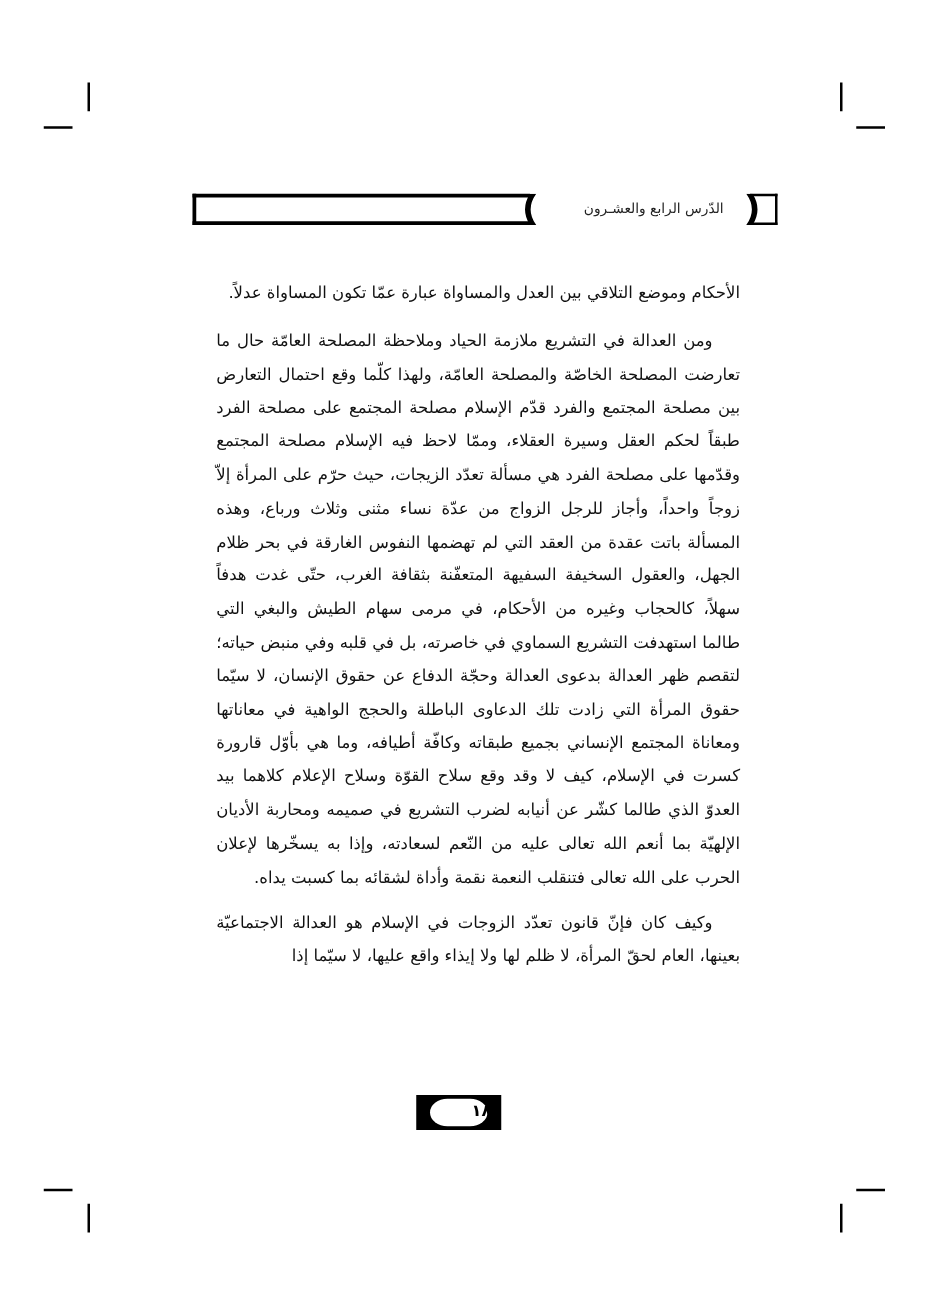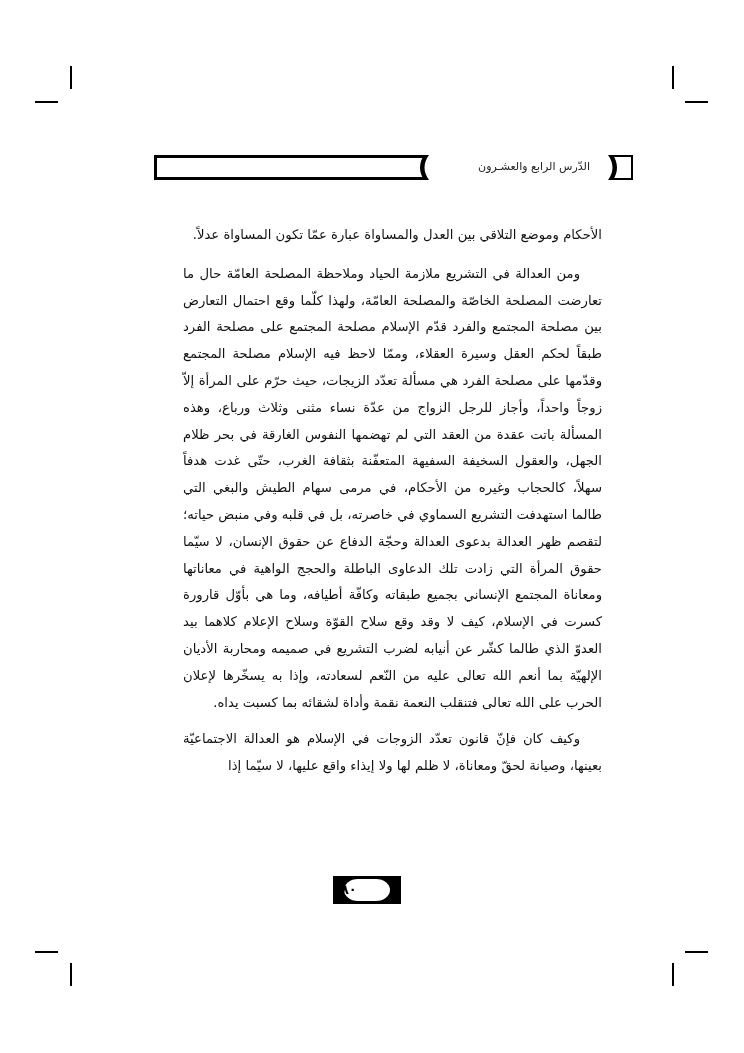--- a/index.html
+++ b/index.html
@@ -2,43 +2,43 @@
 <html><head>
 <meta charset="utf-8">
 <style>
   html, body { margin: 0; padding: 0; background: #ffffff; }
   body { width: 744px; height: 1053px; position: relative; overflow: hidden;
          font-family: "DejaVu Sans", sans-serif; color: #111; }
   .crop { position: absolute; background: #000; }
   .crop.v { width: 1.5px; height: 23px; }
   .crop.h { width: 23px; height: 1.5px; }
 
-  .header-bar { position: absolute; left: 154px; top: 155px; width: 468px; height: 25px; padding-left: 11px; }
+  .header-bar { position: absolute; left: 154px; top: 155px; width: 468px; height: 25px; }
   .header-frame { position: absolute; left: 0; top: 0; width: 270px; height: 21px;
                   border: 3px solid #000; border-right: none; box-sizing: border-box; height: 25px; }
   .header-right { position: absolute; right: 0; top: 0; width: 22px; height: 25px;
                   border: 2px solid #000; border-left: none; box-sizing: border-box; }
   .bracket { position: absolute; top: 0; height: 25px; width: 12px; }
   .bracket.left { left: 264px; }
   .bracket.right { right: 14px; }
   .header-title { position: absolute; right: 34px; top: 2px; width: 130px; text-align: center;
                   direction: rtl; font-size: 11px; line-height: 20px; color: #222; }
 
-  .content { position: absolute; left: 170px; top: 222px; width: 432px; direction: rtl;
+  .content { position: absolute; left: 160px; top: 222px; width: 432px; direction: rtl;
              text-align: justify; text-align-last: right; font-size: 13.2px; line-height: 26.8px; color: #111; }
   .content p { margin: 0; }
   .content p.indent { text-indent: 22px; }
   .content p + p { margin-top: 10px; margin-left: 13px; }
   .content p.first { margin-bottom: 12px; }
 
   .page-number { position: absolute; left: 333px; top: 876px; width: 68px; height: 28px; }
   .page-number .bg { position: absolute; inset: 0; background: #000; }
   .page-number .pill { position: absolute; left: 11px; right: 11px; top: 3px; bottom: 3px;
                        background: #fff; border-radius: 14px/11px; }
-  .page-number span { position: absolute; left: 0; right: 0; top: 4px; text-align: left;
+  .page-number span { position: absolute; left: 0; right: 0; top: 4px; text-align: right;
                       font-size: 13px; line-height: 20px; font-weight: bold; color: #000; }
 </style>
 </head>
 <body>
 
 <div class="crop v" style="left:70px; top:66px;"></div>
 <div class="crop h" style="left:35px; top:101px;"></div>
 <div class="crop v" style="left:672px; top:66px;"></div>
 <div class="crop h" style="left:685px; top:101px;"></div>
 <div class="crop h" style="left:35px; top:951px;"></div>
@@ -54,20 +54,20 @@
   <svg class="bracket right" viewBox="0 0 12 25">
     <path d="M1 0 Q10 12.5 1 25 L6 25 Q14 12.5 6 0 Z" fill="#000"></path>
   </svg>
   <div class="header-right"></div>
   <div class="header-title">الدّرس الرابع والعشـرون</div>
 </div>
 
 <div class="content">
   <p class="first">الأحكام وموضع التلاقي بين العدل والمساواة عبارة عمّا تكون المساواة عدلاً.</p>
   <p class="indent">ومن العدالة في التشريع ملازمة الحياد وملاحظة المصلحة العامّة حال ما تعارضت المصلحة الخاصّة والمصلحة العامّة، ولهذا كلّما وقع احتمال التعارض بين مصلحة المجتمع والفرد قدّم الإسلام مصلحة المجتمع على مصلحة الفرد طبقاً لحكم العقل وسيرة العقلاء، وممّا لاحظ فيه الإسلام مصلحة المجتمع وقدّمها على مصلحة الفرد هي مسألة تعدّد الزيجات، حيث حرّم على المرأة إلاّ زوجاً واحداً، وأجاز للرجل الزواج من عدّة نساء مثنى وثلاث ورباع، وهذه المسألة باتت عقدة من العقد التي لم تهضمها النفوس الغارقة في بحر ظلام الجهل، والعقول السخيفة السفيهة المتعفّنة بثقافة الغرب، حتّى غدت هدفاً سهلاً، كالحجاب وغيره من الأحكام، في مرمى سهام الطيش والبغي التي طالما استهدفت التشريع السماوي في خاصرته، بل في قلبه وفي منبض حياته؛ لتقصم ظهر العدالة بدعوى العدالة وحجّة الدفاع عن حقوق الإنسان، لا سيّما حقوق المرأة التي زادت تلك الدعاوى الباطلة والحجج الواهية في معاناتها ومعاناة المجتمع الإنساني بجميع طبقاته وكافّة أطيافه، وما هي بأوّل قارورة كسرت في الإسلام، كيف لا وقد وقع سلاح القوّة وسلاح الإعلام كلاهما بيد العدوّ الذي طالما كشّر عن أنيابه لضرب التشريع في صميمه ومحاربة الأديان الإلهيّة بما أنعم الله تعالى عليه من النّعم لسعادته، وإذا به يسخّرها لإعلان الحرب على الله تعالى فتنقلب النعمة نقمة وأداة لشقائه بما كسبت يداه.</p>
-  <p class="indent">وكيف كان فإنّ قانون تعدّد الزوجات في الإسلام هو العدالة الاجتماعيّة بعينها، وصيانة لحقّ ومعاناة، لا ظلم لها ولا إيذاء واقع عليها، لا سيّما إذا</p>
+  <p class="indent">وكيف كان فإنّ قانون تعدّد الزوجات في الإسلام هو العدالة الاجتماعيّة بعينها، العام لحقّ المرأة، لا ظلم لها ولا إيذاء واقع عليها، لا سيّما إذا</p>
 </div>
 
 <div class="page-number">
   <div class="bg"></div>
   <div class="pill"></div>
   <span>١٨٠</span>
 </div>
 
 </body></html>

